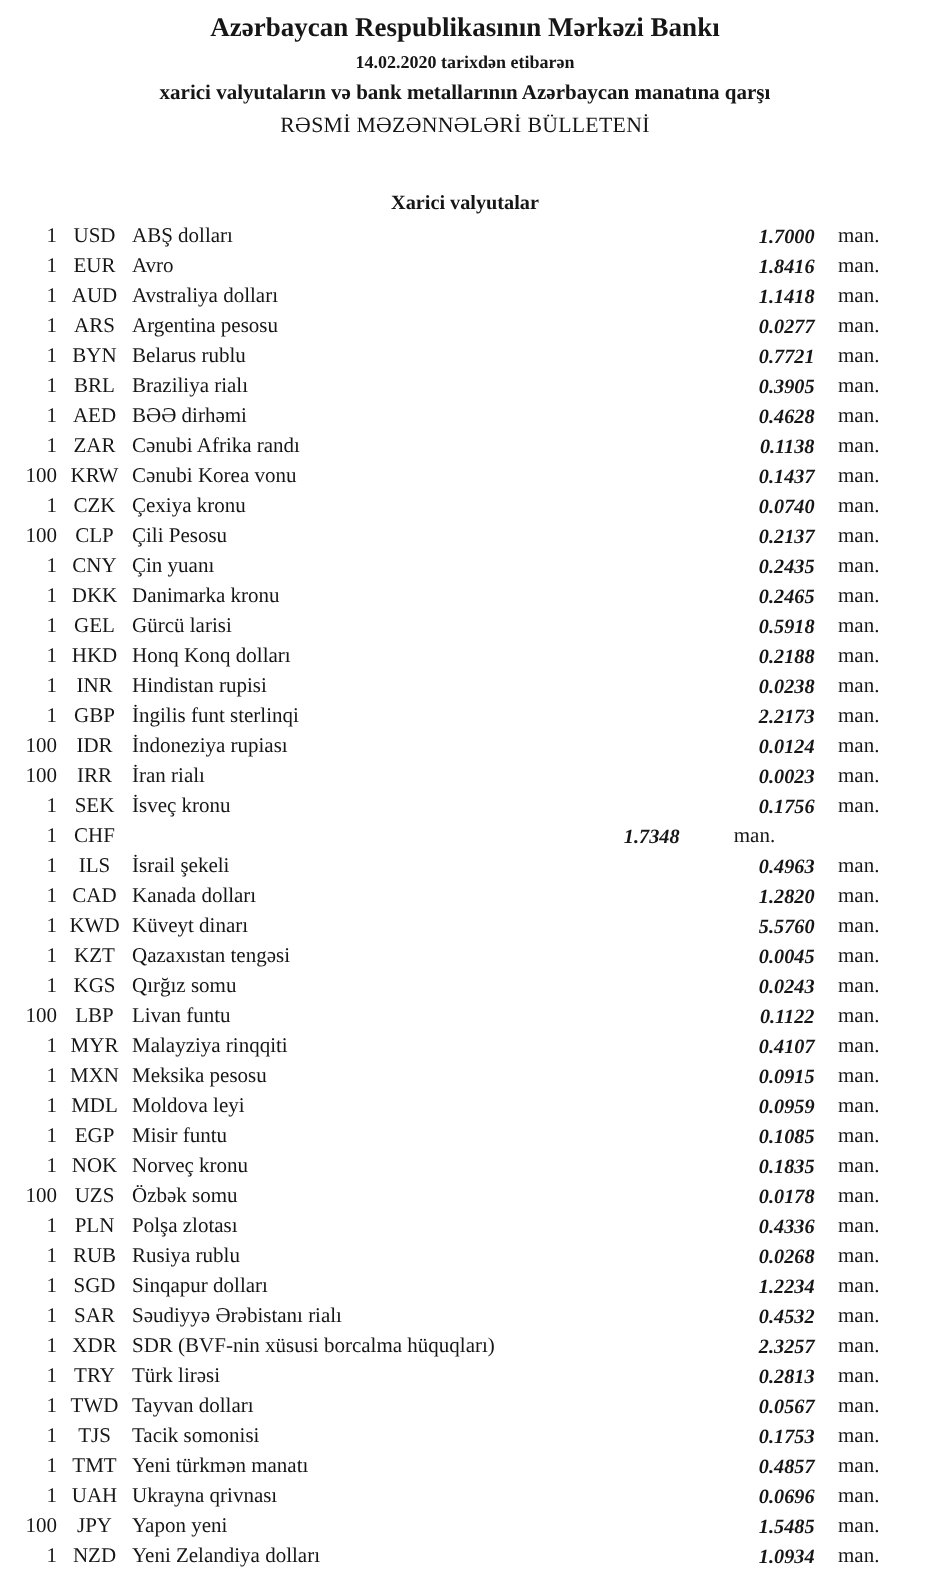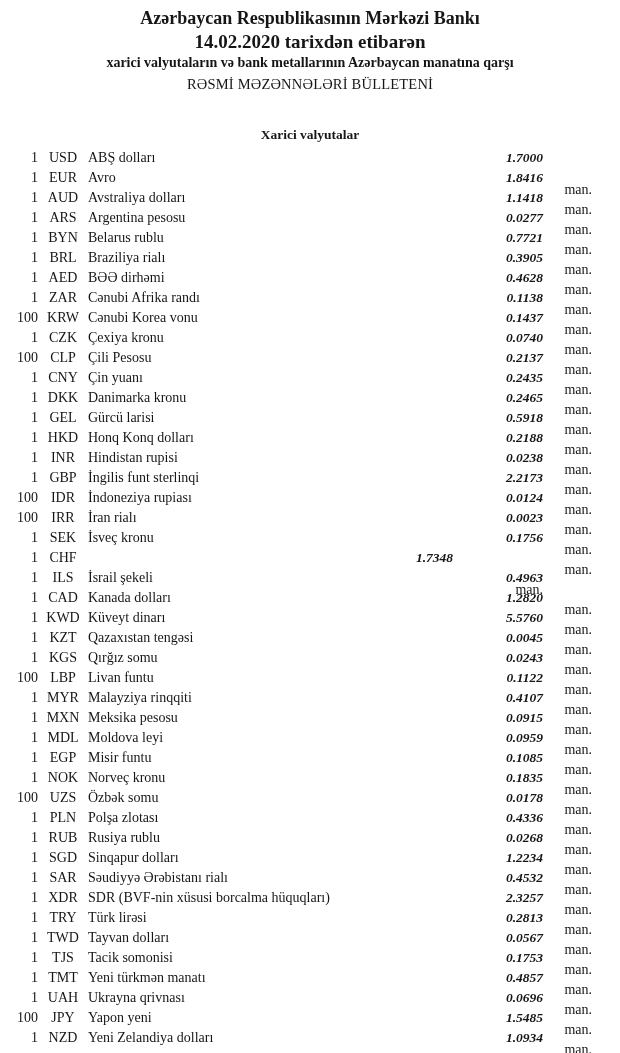--- a/index.html
+++ b/index.html
@@ -20,21 +20,21 @@
   .header {
     text-align: center;
     padding-top: 6px;
   }
   .title {
     font-size: 18px;
     font-weight: bold;
     line-height: 25px;
   }
   .date-line {
-    font-size: 19px;
+    font-size: 12px;
     font-weight: bold;
     line-height: 21px;
   }
   .subtitle {
     font-size: 14px;
     font-weight: bold;
     line-height: 21px;
   }
   .bulletin-title {
     font-size: 14.5px;
@@ -72,24 +72,23 @@
     text-align: left;
     overflow: hidden;
   }
   .cell-rate {
     text-align: right;
     font-weight: bold;
     font-style: italic;
     font-size: 13.5px;
   }
   .cell-unit {
-    text-align: right;
+    text-align: center;
     padding-left: 10px;
     box-sizing: border-box;
-    margin-top: 32px;
   }
 </style>
 </head>
 <body>
 
 <div class="page">
 
   <div class="header">
     <div class="title">Azərbaycan Respublikasının Mərkəzi Bankı</div>
     <div class="date-line">14.02.2020 tarixdən etibarən</div>

